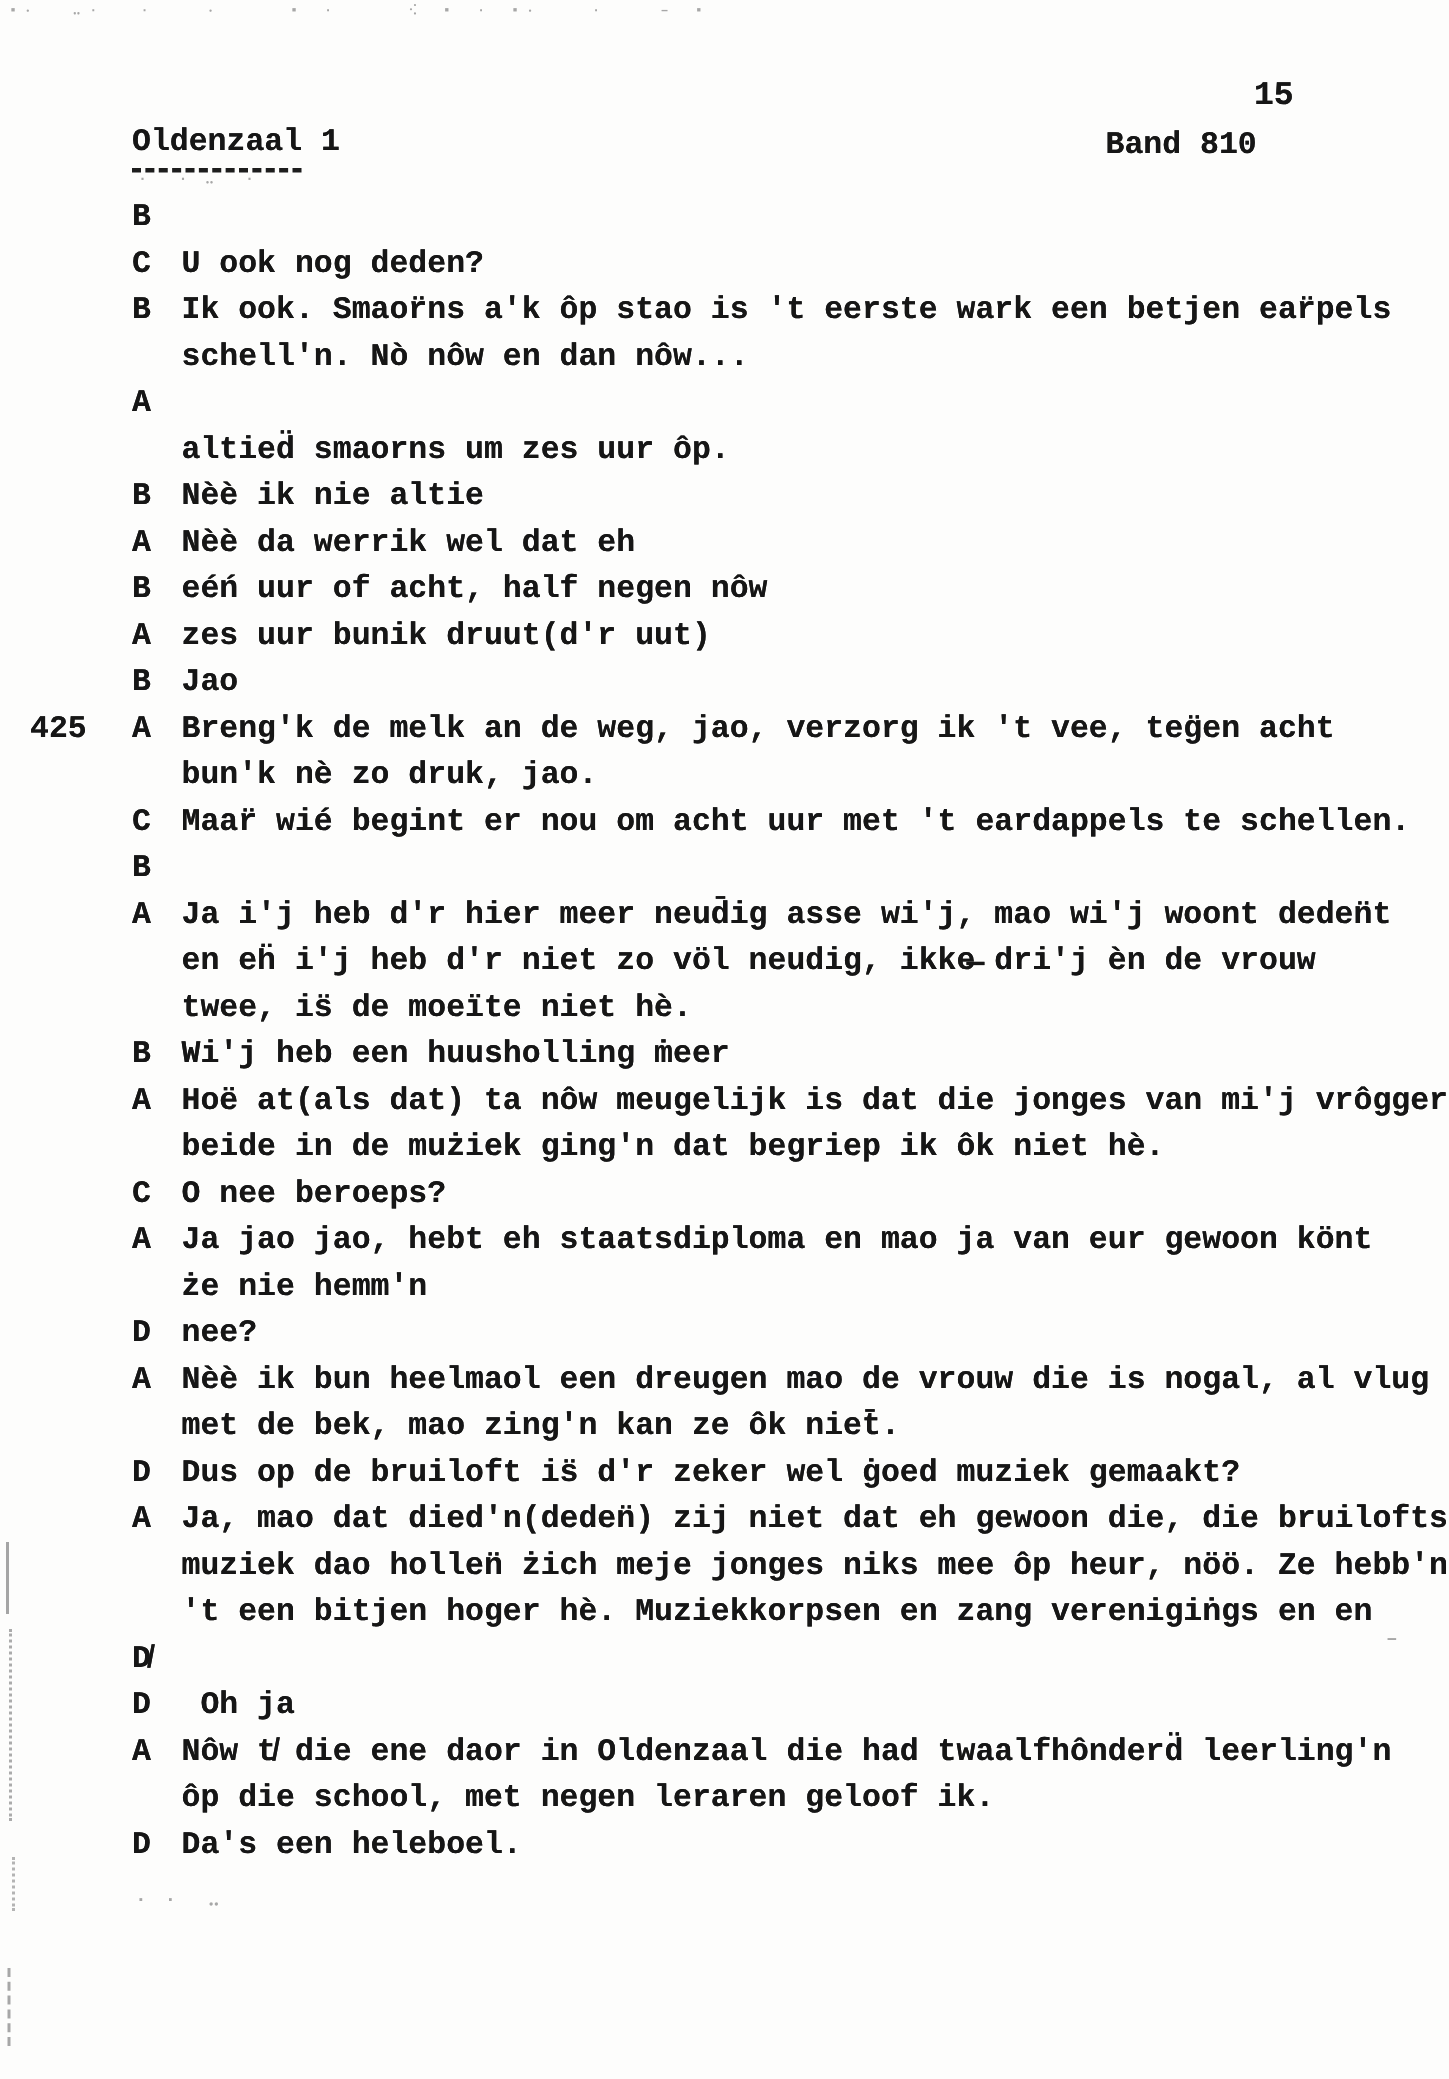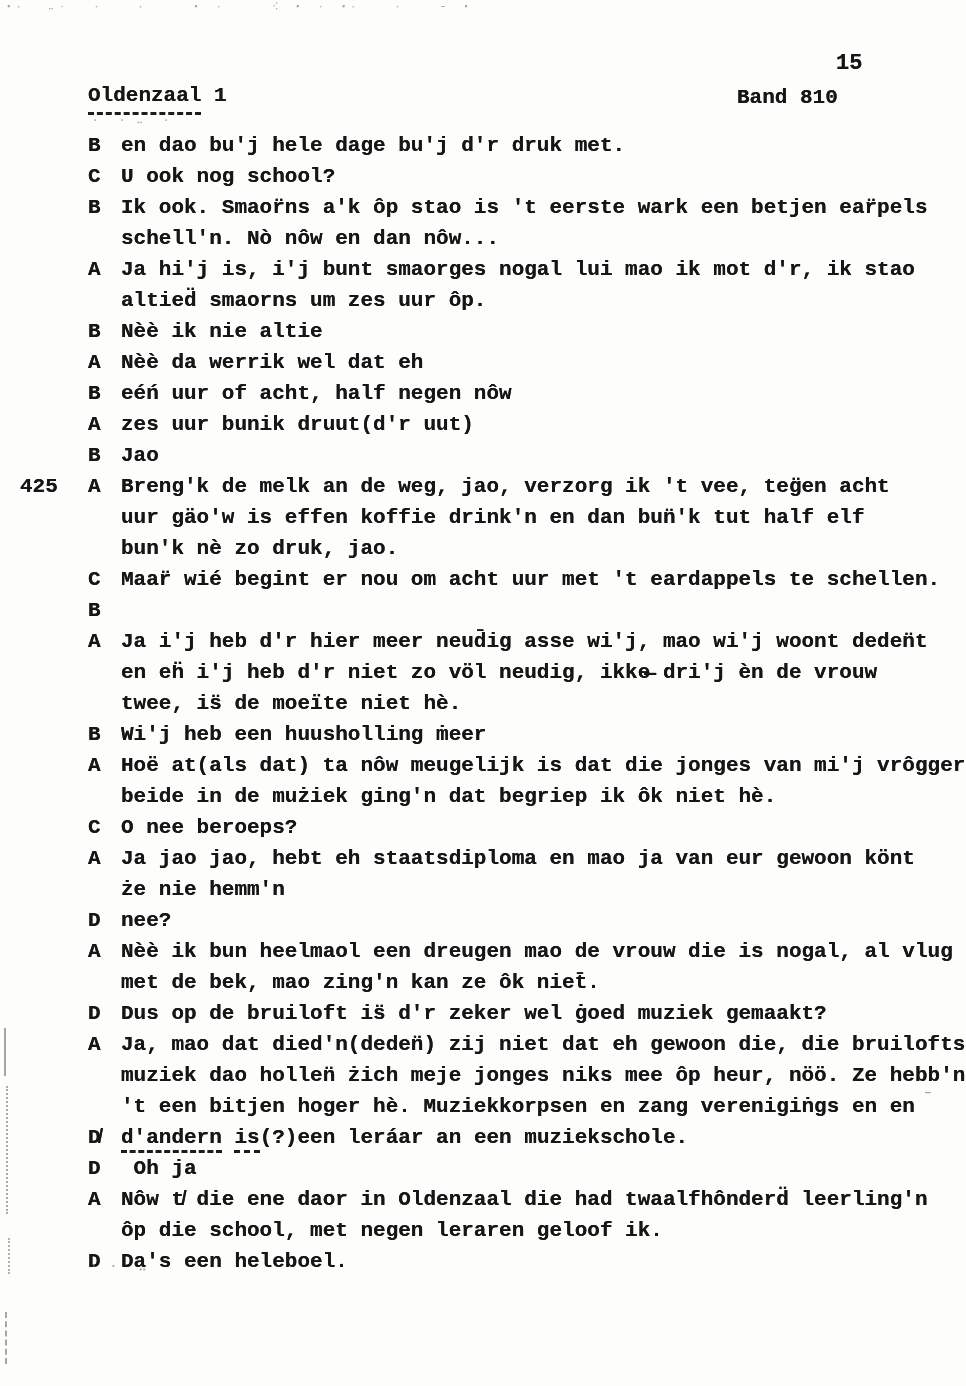--- a/index.html
+++ b/index.html
@@ -33,53 +33,52 @@
 
 <div class="page">
 
   <div class="abs page-number">15</div>
 
   <div class="abs doc-title"><span class="u-title">Oldenzaal</span><span> 1</span></div>
 
   <div class="abs band-label">Band 810</div>
 
   <div class="transcript" id="transcript">
-      <div class="t-line"><span class="l-num"></span><span class="l-speaker">B</span><span class="l-text"><span>en dao bu'j hele dage bu'j d'r druk met.</span></span></div>
-      <div class="t-line"><span class="l-num"></span><span class="l-speaker">C</span><span class="l-text"><span>U ook nog school?</span></span></div>
+      <div class="t-line"><span class="l-num"></span><span class="l-speaker">B</span></div>
+      <div class="t-line"><span class="l-num"></span><span class="l-speaker">C</span><span class="l-text"><span>U ook nog deden?</span></span></div>
       <div class="t-line"><span class="l-num"></span><span class="l-speaker">B</span><span class="l-text"><span>Ik ook. Smaor̈ns a'k ôp stao is 't eerste wark een betjen ear̈pels</span></span></div>
       <div class="t-line"><span class="l-num"></span><span class="l-speaker"></span><span class="l-text"><span>schell'n. Nò nôw en dan nôw...</span></span></div>
-      <div class="t-line"><span class="l-num"></span><span class="l-speaker">A</span><span class="l-text"><span>Ja hi'j is, i'j bunt smaorges nogal lui mao ik mot d'r, ik stao</span></span></div>
+      <div class="t-line"><span class="l-num"></span><span class="l-speaker">A</span></div>
       <div class="t-line"><span class="l-num"></span><span class="l-speaker"></span><span class="l-text"><span>altied̈ smaorns um zes uur ôp.</span></span></div>
       <div class="t-line"><span class="l-num"></span><span class="l-speaker">B</span><span class="l-text"><span>Nèè ik nie altie</span></span></div>
       <div class="t-line"><span class="l-num"></span><span class="l-speaker">A</span><span class="l-text"><span>Nèè da werrik wel dat eh</span></span></div>
       <div class="t-line"><span class="l-num"></span><span class="l-speaker">B</span><span class="l-text"><span>eéń uur of acht, half negen nôw</span></span></div>
       <div class="t-line"><span class="l-num"></span><span class="l-speaker">A</span><span class="l-text"><span>zes uur bunik druut(d'r uut)</span></span></div>
       <div class="t-line"><span class="l-num"></span><span class="l-speaker">B</span><span class="l-text"><span>Jao</span></span></div>
       <div class="t-line"><span class="l-num">425</span><span class="l-speaker">A</span><span class="l-text"><span>Breng'k de melk an de weg, jao, verzorg ik 't vee, teg̈en acht</span></span></div>
-      <div class="t-line"><span class="l-num"></span><span class="l-speaker"></span><span class="l-text"><span>uur gäo'w is effen koffie drink'n en dan bun̈'k tut half elf</span></span></div>
       <div class="t-line"><span class="l-num"></span><span class="l-speaker"></span><span class="l-text"><span>bun'k nè zo druk, jao.</span></span></div>
       <div class="t-line"><span class="l-num"></span><span class="l-speaker">C</span><span class="l-text"><span>Maar̈ wié begint er nou om acht uur met 't eardappels te schellen.</span></span></div>
       <div class="t-line"><span class="l-num"></span><span class="l-speaker">B</span></div>
       <div class="t-line"><span class="l-num"></span><span class="l-speaker">A</span><span class="l-text"><span>Ja i'j heb d'r hier meer neud̄ig asse wi'j, mao wi'j woont deden̈t</span></span></div>
       <div class="t-line"><span class="l-num"></span><span class="l-speaker"></span><span class="l-text"><span>en eḧ i'j heb d'r niet zo völ neudig, ikke̶ dri'j èn de vrouw</span></span></div>
       <div class="t-line"><span class="l-num"></span><span class="l-speaker"></span><span class="l-text"><span>twee, is̈ de moeïte niet hè.</span></span></div>
       <div class="t-line"><span class="l-num"></span><span class="l-speaker">B</span><span class="l-text"><span>Wi'j heb een huusholling ṁeer</span></span></div>
       <div class="t-line"><span class="l-num"></span><span class="l-speaker">A</span><span class="l-text"><span>Hoë at(als dat) ta nôw meugelijk is dat die jonges van mi'j vrôgger</span></span></div>
       <div class="t-line"><span class="l-num"></span><span class="l-speaker"></span><span class="l-text"><span>beide in de mużiek ging'n dat begriep ik ôk niet hè.</span></span></div>
       <div class="t-line"><span class="l-num"></span><span class="l-speaker">C</span><span class="l-text"><span>O nee beroeps?</span></span></div>
       <div class="t-line"><span class="l-num"></span><span class="l-speaker">A</span><span class="l-text"><span>Ja jao jao, hebt eh staatsdiploma en mao ja van eur gewoon könt</span></span></div>
       <div class="t-line"><span class="l-num"></span><span class="l-speaker"></span><span class="l-text"><span>że nie hemm'n</span></span></div>
       <div class="t-line"><span class="l-num"></span><span class="l-speaker">D</span><span class="l-text"><span>nee?</span></span></div>
       <div class="t-line"><span class="l-num"></span><span class="l-speaker">A</span><span class="l-text"><span>Nèè ik bun heelmaol een dreugen mao de vrouw die is nogal, al vlug</span></span></div>
       <div class="t-line"><span class="l-num"></span><span class="l-speaker"></span><span class="l-text"><span>met de bek, mao zing'n kan ze ôk niet̄.</span></span></div>
       <div class="t-line"><span class="l-num"></span><span class="l-speaker">D</span><span class="l-text"><span>Dus op de bruiloft is̈ d'r zeker wel ġoed muziek gemaakt?</span></span></div>
       <div class="t-line"><span class="l-num"></span><span class="l-speaker">A</span><span class="l-text"><span>Ja, mao dat died'n(deden̈) zij niet dat eh gewoon die, die bruilofts-</span></span></div>
       <div class="t-line"><span class="l-num"></span><span class="l-speaker"></span><span class="l-text"><span>muziek dao hollen̈ żich meje jonges niks mee ôp heur, nöö. Ze hebb'n</span></span></div>
       <div class="t-line"><span class="l-num"></span><span class="l-speaker"></span><span class="l-text"><span>'t een bitjen hoger hè. Muziekkorpsen en zang verenigiṅgs en en</span></span></div>
-      <div class="t-line"><span class="l-num"></span><span class="l-speaker">D̸</span><span class="l-text"><span class="useg">d'andern</span><span> </span><span class="useg">is</span><span>(?)een leráar an een muziekschole.</span></span></div>
+      <div class="t-line"><span class="l-num"></span><span class="l-speaker">D̸</span></div>
       <div class="t-line"><span class="l-num"></span><span class="l-speaker">D</span><span class="l-text"><span> Oh ja</span></span></div>
       <div class="t-line"><span class="l-num"></span><span class="l-speaker">A</span><span class="l-text"><span>Nôw t̸ die ene daor in Oldenzaal die had twaalfhônderd̈ leerling'n</span></span></div>
       <div class="t-line"><span class="l-num"></span><span class="l-speaker"></span><span class="l-text"><span>ôp die school, met negen leraren geloof ik.</span></span></div>
       <div class="t-line"><span class="l-num"></span><span class="l-speaker">D</span><span class="l-text"><span>Da's een heleboel.</span></span></div>
     </div>
 
   <div id="artifact-layer">
       <div class="artifact" style="left: 6px; top: 2px; font-size: 9px; letter-spacing: 6px;">▪‧  ‥·  ·   ‧    ▪ ·    ⁖ ▪ · ▪‧   ·   – ▪</div>
       <div class="artifact" style="left: 92px; top: 116px; font-size: 10px; letter-spacing: 3px;">·  · ‥  ·</div>
       <div class="artifact" style="left: 90px; top: 1262px; font-size: 13px; letter-spacing: 2px;">· ·  ‥</div>

